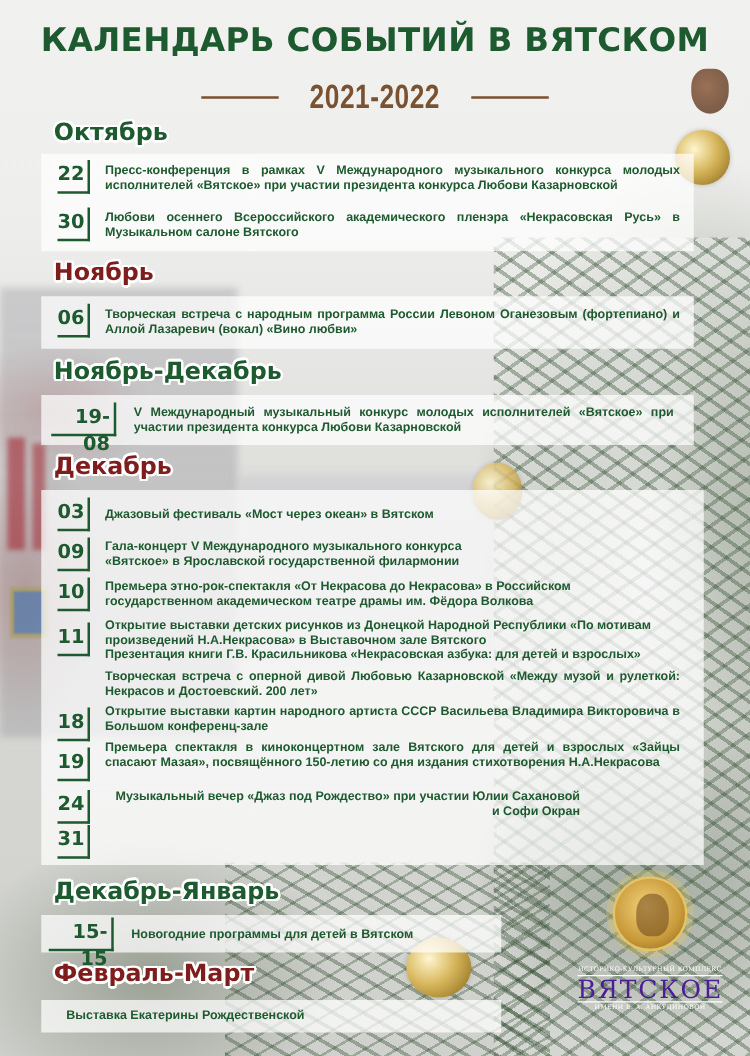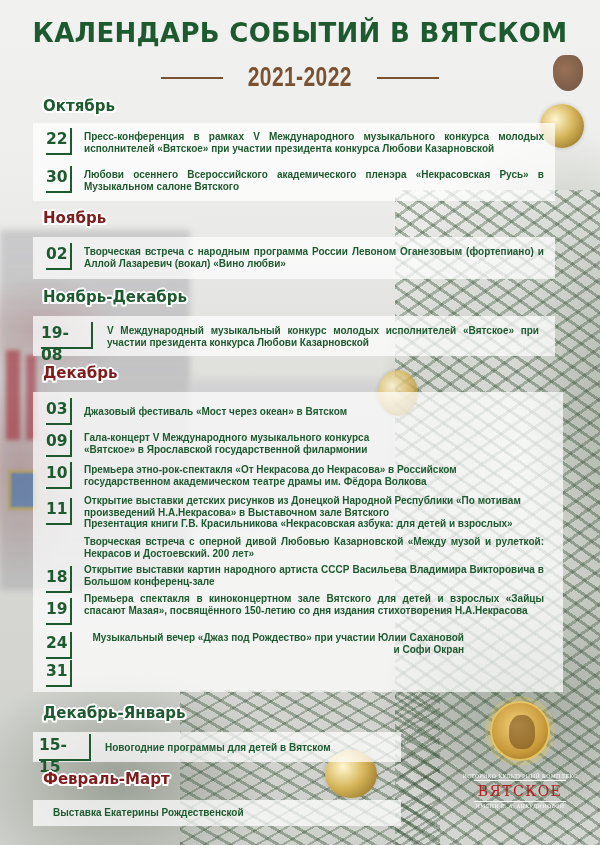--- a/index.html
+++ b/index.html
@@ -67,42 +67,42 @@
   }
   .year-line { width: 62px; height: 2px; background: #7a5232; }
   .year {
     font-family: "Liberation Sans", sans-serif; font-weight: bold;
     font-size: 27px; color: #7a5232; transform: scaleX(0.78); letter-spacing: 0.5px;
   }
 
   .month {
     position: absolute; left: 43px;
     font-family: "DejaVu Sans", sans-serif; font-weight: bold;
-    font-size: 15px; line-height: 22px;
+    font-size: 19px; line-height: 22px;
     -webkit-text-stroke: 0px;
     text-shadow: 2px 0 0 #fff, -2px 0 0 #fff, 0 2px 0 #fff, 0 -2px 0 #fff,
                  1.5px 1.5px 0 #fff, -1.5px -1.5px 0 #fff, 1.5px -1.5px 0 #fff, -1.5px 1.5px 0 #fff;
   }
   .green { color: #1e5a2f; }
   .brown { color: #7f1d1d; }
 
   .panel {
     position: absolute; left: 33px;
     background: rgba(255,255,255,0.72);
   }
   .ev {
     position: absolute; left: 0; right: 0;
     display: flex; align-items: center;
   }
   .date {
     position: absolute;
     font-family: "DejaVu Sans", sans-serif; font-weight: bold;
     font-size: 15.5px; color: #1e5a2f;
     border-right: 2px solid #1e5a2f; border-bottom: 2px solid #1e5a2f;
-    padding-right: 3px; line-height: 22px; height: 27px; text-align: left;
+    padding-right: 3px; line-height: 22px; height: 27px; text-align: right;
   }
   .text {
     position: absolute;
     font-family: Liberation Sans, sans-serif; font-weight: bold;
     font-size: 10px; line-height: 12px; color: #1e5a2f;
     text-align: justify;
   }
   .logo {
     position: absolute; left: 458px; top: 695px; width: 124px; height: 118px;
     text-align: center;
@@ -111,22 +111,22 @@
     width: 60px; height: 60px; margin: 6px auto 0; border-radius: 50%;
     background: radial-gradient(circle at 45% 40%, #f3d27a, #c89a3a 60%, #8a6520);
     border: 2px solid #e6c465; position: relative;
     box-shadow: 0 0 0 5px rgba(220,200,110,0.35);
   }
   .logo .medal::after {
     content: ""; position: absolute; left: 17px; top: 12px; width: 26px; height: 34px;
     border-radius: 45% 45% 40% 40%; background: rgba(110,70,25,0.55);
   }
   .logo .l1 { font-family: "DejaVu Serif", serif; font-size: 5px; color: #fff; margin-top: 12px; letter-spacing: 0.3px; }
-  .logo .l2 { font-family: "DejaVu Serif", serif; font-size: 14px; color: #b91c1c; letter-spacing: 1.5px; line-height: 20px;
-    border-top: 1px solid #fff; border-bottom: 1px solid #fff; margin: 1px 16px; }
+  .logo .l2 { font-family: "DejaVu Serif", serif; font-size: 20px; color: #4c1d95; letter-spacing: 1.5px; line-height: 20px;
+    border-top: 1px solid #fff; border-bottom: 1px solid #fff; margin: 1px 4px; }
   .logo .l3 { font-family: "DejaVu Serif", serif; font-size: 5px; color: #fff; letter-spacing: 0.3px; }
 </style>
 </head>
 <body>
 
 <div class="bg">
   <div class="bld"></div>
   <div class="bld2"></div>
   <div class="red1"></div>
   <div class="red2"></div>
@@ -154,21 +154,21 @@
   </div>
   <div class="ev" style="top:43px;height:30px;">
     <div class="date" style="left:13px;width:26px;top:0;">30</div>
     <div class="text" style="left:51px;width:460px;top:3px;">Любови осеннего Всероссийского академического пленэра «Некрасовская Русь» в Музыкальном салоне Вятского</div>
   </div>
 </div>
 
 <div class="month brown" style="top:207px;">Ноябрь</div>
 <div class="panel" style="top:237px;width:522px;height:42px;">
   <div class="ev" style="top:6px;height:30px;">
-    <div class="date" style="left:13px;width:26px;top:0;">02</div>
+    <div class="date" style="left:13px;width:26px;top:0;">06</div>
     <div class="text" style="left:51px;width:460px;top:3px;">Творческая встреча с народным программа России Левоном Оганезовым (фортепиано) и Аллой Лазаревич (вокал) «Вино любви»</div>
   </div>
 </div>
 
 <div class="month green" style="top:286px;">Ноябрь-Декабрь</div>
 <div class="panel" style="top:316px;width:522px;height:40px;">
   <div class="ev" style="top:6px;height:30px;">
     <div class="date" style="left:8px;width:52px;top:0;">19-08</div>
     <div class="text" style="left:74px;width:432px;top:3px;">V Международный музыкальный конкурс молодых исполнителей «Вятское» при участии президента конкурса Любови Казарновской</div>
   </div>

